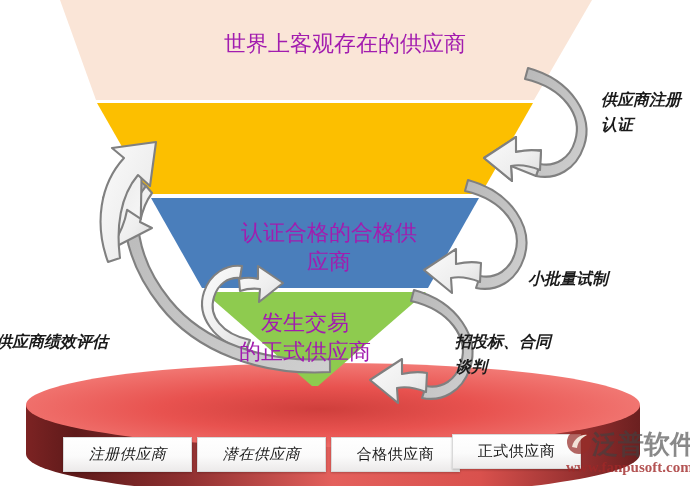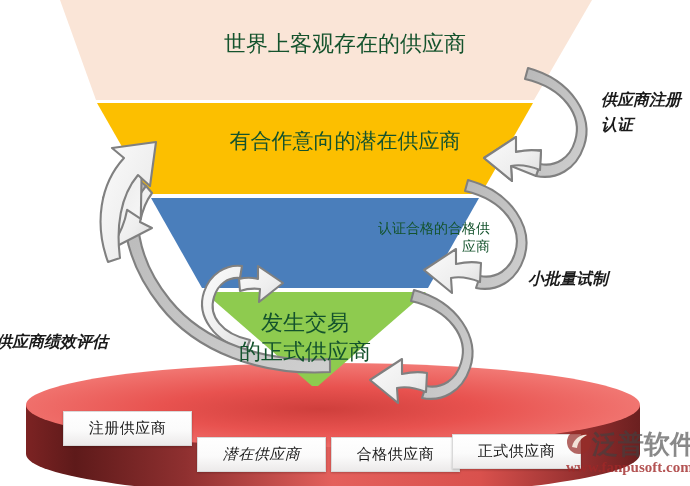--- a/index.html
+++ b/index.html
@@ -13,30 +13,30 @@
   }
   #stage{
     position:absolute;left:0;top:0;width:690px;height:486px;
   }
   svg#diagram{position:absolute;left:0;top:0;width:690px;height:486px;}
 
   
   .funnel-label{
     position:absolute;
     text-align:center;
-    color:#14532d;
+    color:#a21caf;
     font-family:"Liberation Sans","DejaVu Sans",sans-serif;
     font-weight:400;
     line-height:1.30;
     white-space:pre-line;
     pointer-events:none;
   }
   #lbl-band-0{left:135px;top:30px;width:420px;font-size:22px;}
   #lbl-band-1{left:135px;top:127px;width:420px;font-size:21px;}
-  #lbl-band-2{left:200px;top:219px;width:290px;font-size:14px;text-align:right;}
+  #lbl-band-2{left:184px;top:219px;width:290px;font-size:22px;}
   #lbl-band-3{left:215px;top:309px;width:180px;font-size:22px;}
 
   .side-label{
     position:absolute;
     font-family:"Liberation Serif","DejaVu Serif",serif;
     font-style:italic;
     font-weight:700;
     color:#1a1a1a;
     font-size:16px;
     line-height:1.55;
@@ -53,21 +53,21 @@
     position:absolute;
     height:33px;
     background:linear-gradient(180deg,#ffffff 0%,#fbfbfb 55%,#eceaea 100%);
     border:1px solid #d9d9d9;
     box-shadow:0 1px 2px rgba(0,0,0,.22);
     display:flex;align-items:center;justify-content:center;
     font-size:15px;color:#1a1a1a;
     font-family:"Liberation Sans","DejaVu Sans",sans-serif;
     letter-spacing:0.5px;
   }
-  #tag-0{left:63px;top:411px;width:127px;}
+  #tag-0{left:63px;top:437px;width:127px;font-style:italic;}
   #tag-1{left:197px;top:437px;width:127px;font-style:italic;}
   #tag-2{left:331px;top:437px;width:127px;}
   #tag-3{left:452px;top:434px;width:127px;}
 
   
   #watermark{
     position:absolute;left:566px;top:425px;width:128px;height:58px;
     pointer-events:none;
   }
   #wm-text{
@@ -202,33 +202,34 @@
     <g>
       <path d="M 108 262
                C 94 224 100 184 124 158
                L 112 148 L 156 142 L 150 186 L 138 175
                C 120 196 116 228 120 258 Z" fill="url(#gradArrow)" stroke="#808080" stroke-width="2.1" stroke-linejoin="round"></path>
     </g>
   </svg>
 
   <div class="funnel-label" id="lbl-band-0">世界上客观存在的供应商</div>
 
-  <div class="funnel-label" id="lbl-band-1">有合作意向的潜在供应商</div>
 
   <div class="funnel-label" id="lbl-band-2">认证合格的合格供
 应商</div>
 
   <div class="funnel-label" id="lbl-band-3">发生交易
 的正式供应商</div>
 
   <div class="side-label" id="lbl-step-0">供应商注册
 认证</div>
 
   <div class="side-label" id="lbl-step-1">小批量试制</div>
 
+  <div class="side-label" id="lbl-step-2">招投标、合同
+谈判</div>
 
   <div class="side-label" id="lbl-step-3">供应商绩效评估</div>
 
   <div class="tag-box" id="tag-0">注册供应商</div>
 
   <div class="tag-box" id="tag-1">潜在供应商</div>
 
   <div class="tag-box" id="tag-2">合格供应商</div>
 
   <div class="tag-box" id="tag-3">正式供应商</div>

